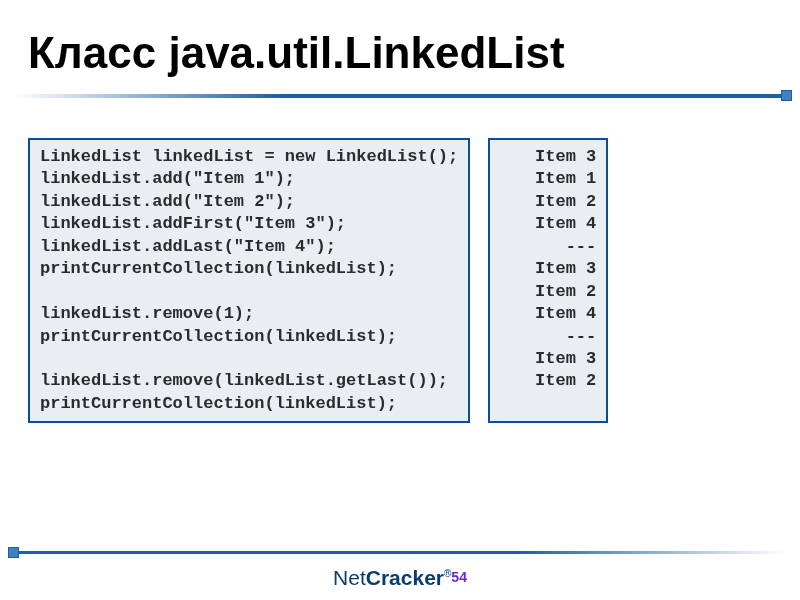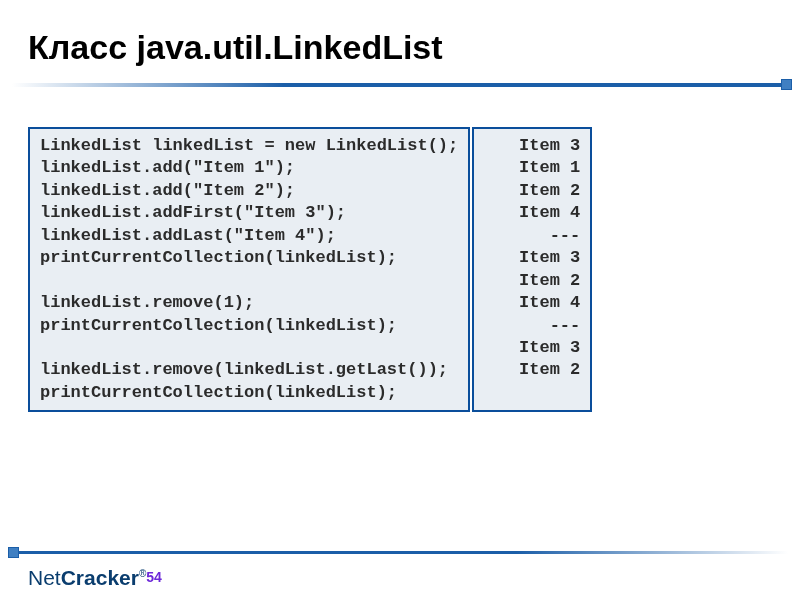--- a/index.html
+++ b/index.html
@@ -9,21 +9,21 @@
     }
     body {
       width: 800px;
       height: 600px;
       background: #ffffff;
       font-family: Arial, sans-serif;
       position: relative;
       overflow: hidden;
     }
     .slide-title {
-      font-size: 34px;
+      font-size: 44px;
       font-weight: bold;
       color: #000;
       padding: 28px 28px 16px 28px;
     }
     .divider {
       height: 4px;
       margin: 0 12px 0 12px;
       background: linear-gradient(to right, #ffffff 0%, #1b5ea8 35%, #1b5ea8 100%);
       position: relative;
     }
@@ -32,21 +32,21 @@
       right: -4px;
       top: -4px;
       width: 11px;
       height: 11px;
       background: #3f7fc2;
       border: 1px solid #1b5ea8;
     }
     .content-area {
       display: flex;
       padding: 40px 28px 0 28px;
-      gap: 2px;
+      gap: 18px;
     }
     .code-box {
       border: 2px solid #0a4e9b;
       background: #e9eef3;
       padding: 6px 10px;
       font-family: "Courier New", monospace;
       font-size: 17px;
       font-weight: bold;
       color: #2b2b2b;
       line-height: 1.32;
@@ -62,21 +62,21 @@
     }
     .footer {
       position: absolute;
       bottom: 0;
       left: 0;
       right: 0;
       height: 42px;
       padding: 0 28px 10px 28px;
       display: flex;
       align-items: flex-end;
-      justify-content: flex-start;
+      justify-content: center;
     }
     .footer-divider {
       position: absolute;
       bottom: 46px;
       left: 12px;
       right: 12px;
       height: 3px;
       background: linear-gradient(to right, #1b5ea8 0%, #1b5ea8 65%, #ffffff 100%);
     }
     .footer-square {

